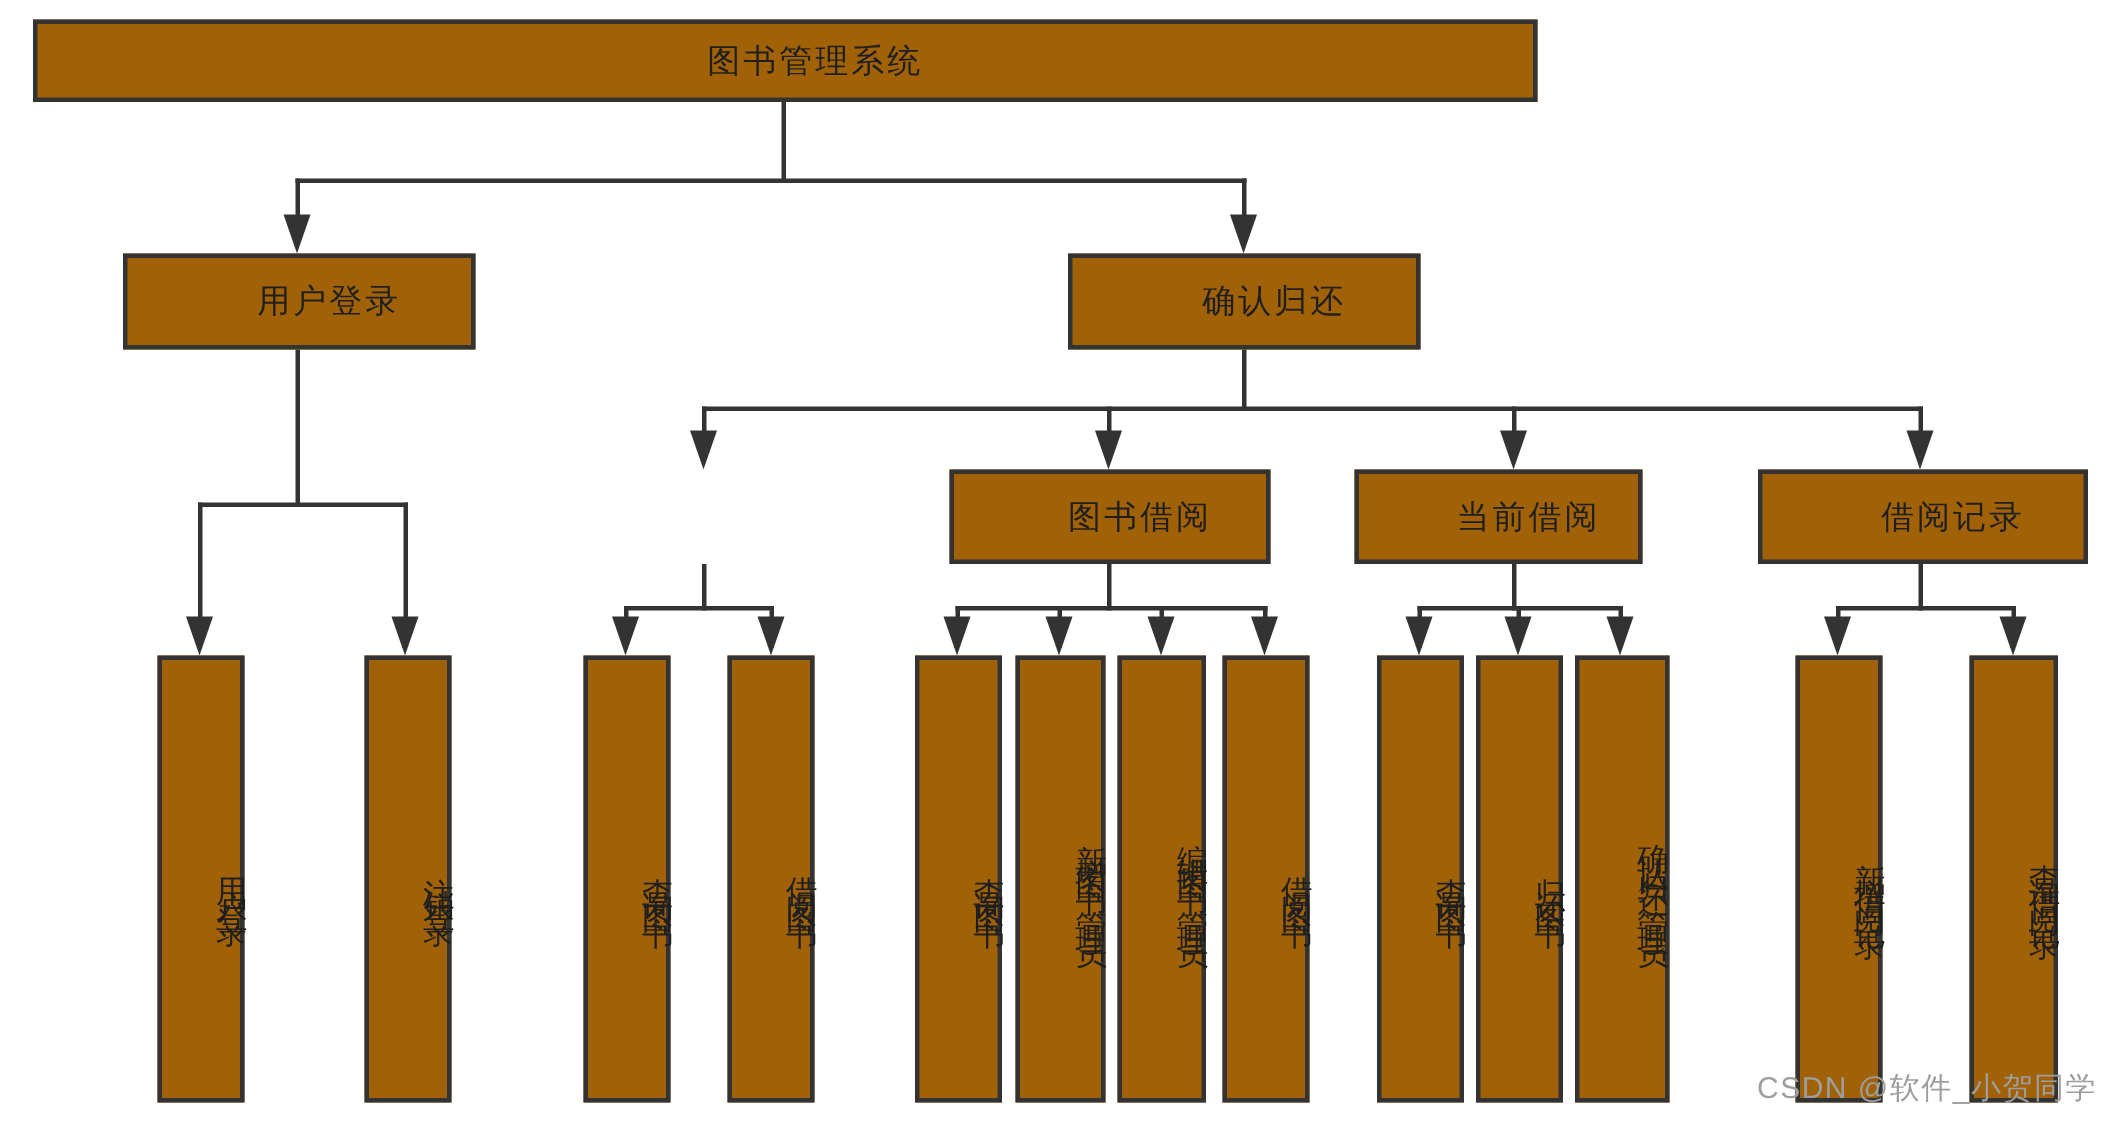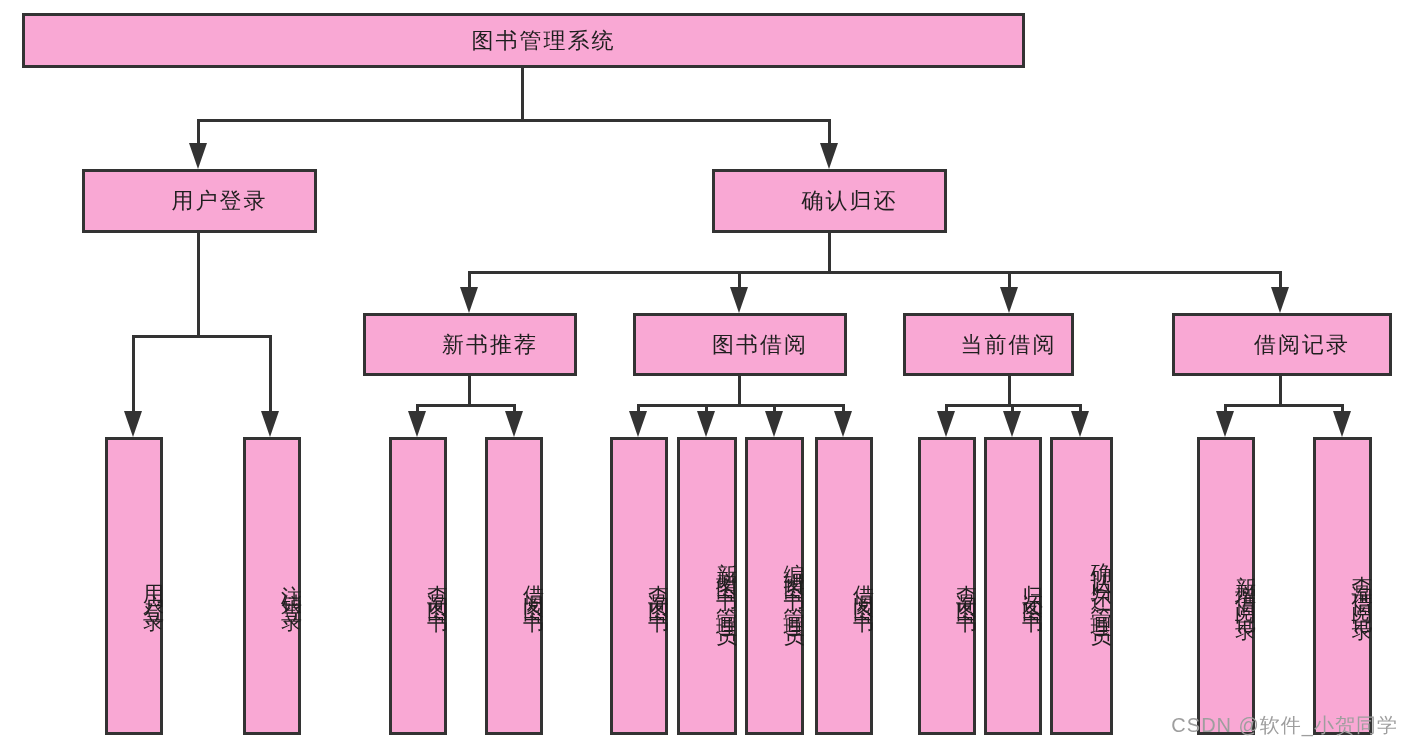--- a/index.html
+++ b/index.html
@@ -2,21 +2,21 @@
 <html><head>
 <meta charset="utf-8">
 <style>
   html,body{margin:0;padding:0;background:#ffffff;}
   .stage{
     position:relative;width:1405px;height:747px;background:#ffffff;overflow:hidden;
     font-family:"Liberation Sans","DejaVu Sans",sans-serif;
     --line:#333333;--text:#1f1f1f;--wm:#9e9e9e;
   }
   .node{
-    position:absolute;box-sizing:border-box;background:#f9a8d4;
+    position:absolute;box-sizing:border-box;background:#a16207;
     border:3px solid var(--line);color:var(--text);
     display:flex;align-items:center;justify-content:center;
     font-size:22px;letter-spacing:2px;white-space:nowrap;z-index:2;padding-left:40px;
   }
   .node.vert span{
     writing-mode:vertical-rl;text-orientation:mixed;
     letter-spacing:9px;font-size:21px;line-height:1;
   }
   .vl{position:absolute;width:3px;background:var(--line);z-index:1;}
   .hl{position:absolute;height:3px;background:var(--line);z-index:1;}
@@ -39,27 +39,24 @@
     <span>图书管理系统</span>
   </div>
 
   <div class="node" style="left:82px;top:169px;width:235px;height:64px;">
     <span>用户登录</span>
   </div>
   <div class="node" style="left:712px;top:169px;width:235px;height:64px;">
     <span>确认归还</span>
   </div>
 
-  <div class="node" style="left:363px;top:313px;width:214px;height:63px;">
-    <span>新书推荐</span>
-  </div>
   <div class="node" style="left:633px;top:313px;width:214px;height:63px;">
     <span>图书借阅</span>
   </div>
-  <div class="node" style="left:903px;top:313px;width:171px;height:63px;">
+  <div class="node" style="left:903px;top:313px;width:192px;height:63px;">
     <span>当前借阅</span>
   </div>
   <div class="node" style="left:1172px;top:313px;width:220px;height:63px;">
     <span>借阅记录</span>
   </div>
 
   <div class="node vert" style="left:105px;top:437px;width:58px;height:298px;">
     <span>用户登录</span>
   </div>
   <div class="node vert" style="left:243px;top:437px;width:58px;height:298px;">

